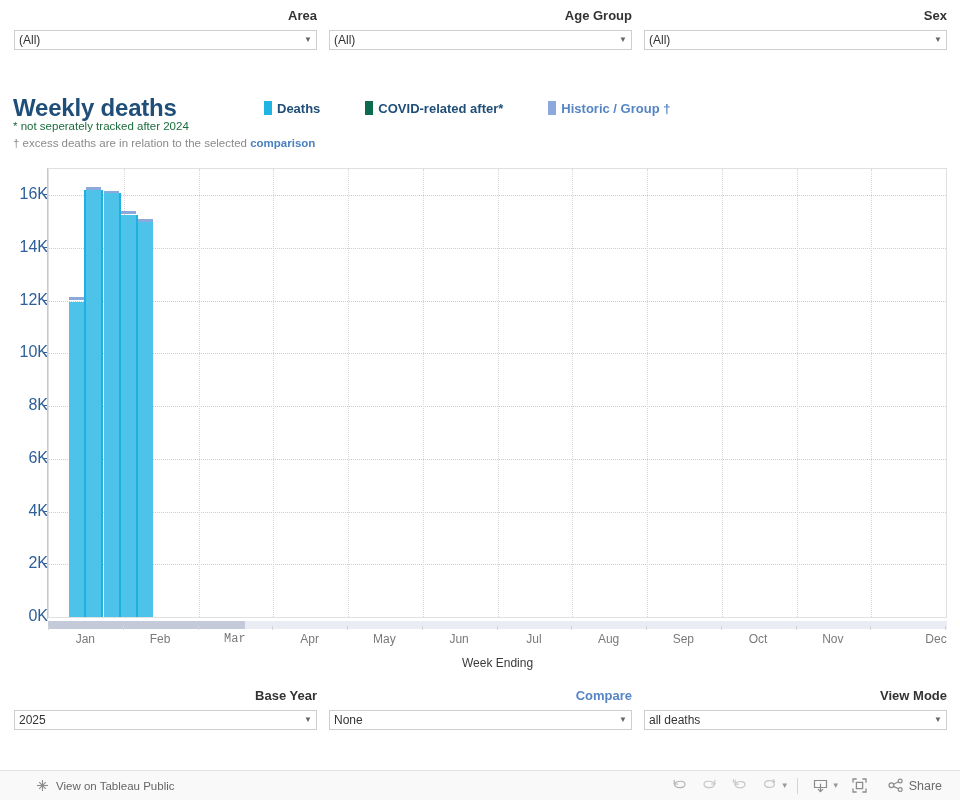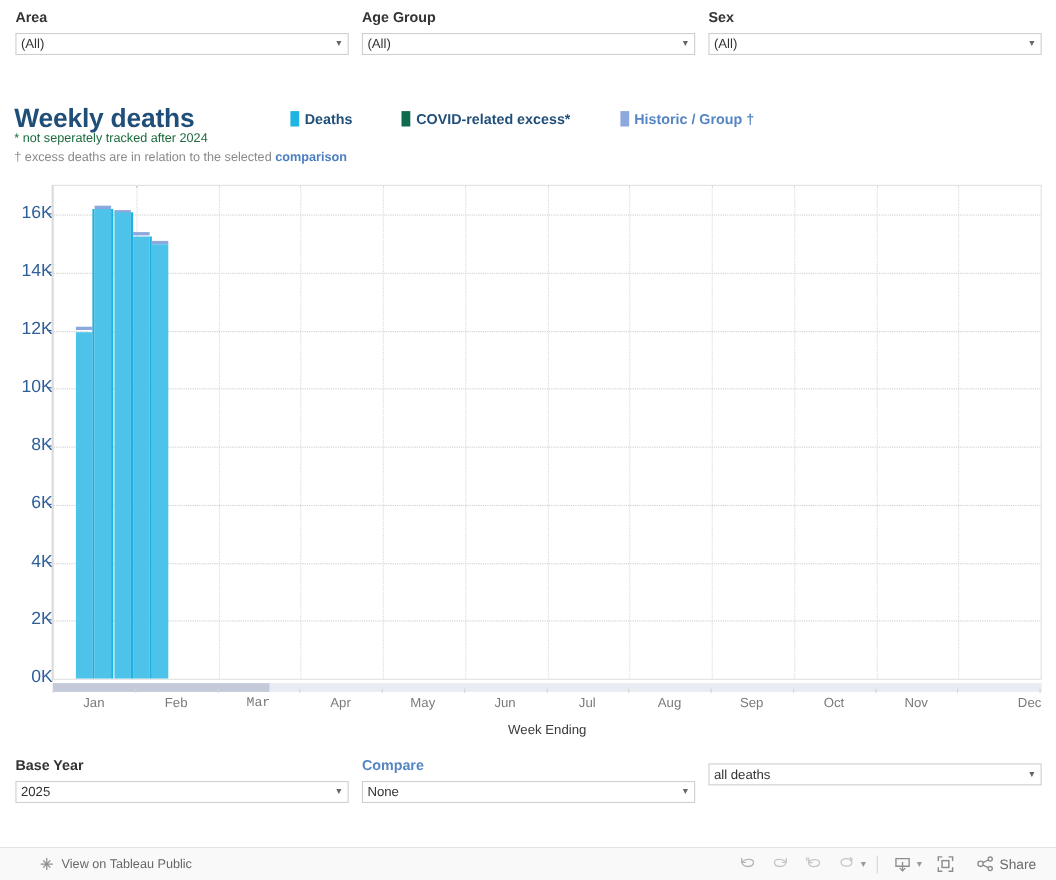--- a/index.html
+++ b/index.html
@@ -16,21 +16,21 @@
   .filter-row { position: absolute; left: 0; width: 960px; height: 56px; }
   .filter-row.top { top: 8px; }
   .filter-row.bottom { top: 688px; }
 
   .filter-cell { position: absolute; top: 0; }
   .filter-cell.c1 { left: 14px;  width: 303px; }
   .filter-cell.c2 { left: 329px; width: 303px; }
   .filter-cell.c3 { left: 644px; width: 303px; }
 
   .filter-label {
-    text-align: left;
+    text-align: right;
     font-size: 13px;
     font-weight: bold;
     color: #333333;
     line-height: 15px;
     height: 16px;
     white-space: nowrap;
     overflow: hidden;
   }
   .filter-label.link { color: #5585c4; }
 
@@ -233,21 +233,21 @@
 
   <div id="titleblock">
     <div class="viz-title">Weekly deaths</div>
     <div class="legend" id="legend-host">
         <div class="legend-item">
           <span class="legend-swatch" style="background: rgb(30, 180, 228);"></span>
           <span class="legend-text" style="color: rgb(31, 78, 121);">Deaths</span>
         </div>
         <div class="legend-item">
           <span class="legend-swatch" style="background: rgb(13, 107, 79);"></span>
-          <span class="legend-text" style="color: rgb(31, 78, 121);">COVID-related excess*</span>
+          <span class="legend-text" style="color: rgb(31, 78, 121);">COVID-related after*</span>
         </div>
         <div class="legend-item">
           <span class="legend-swatch" style="background: rgb(141, 168, 221);"></span>
           <span class="legend-text" style="color: rgb(85, 133, 196);">Historic / Group †</span>
         </div>
       </div>
     <div class="note1">* not seperately tracked after 2024</div>
     <div class="note2">
       <span>† excess deaths are in relation to the selected </span><span class="lnk">comparison</span>
     </div>
@@ -354,20 +354,21 @@
       </div>
     </div>
     <div class="filter-cell c2">
       <div class="filter-label link">Compare</div>
       <div class="dropdown">
         <span class="dd-value">None</span>
         <span class="dd-arrow">▼</span>
       </div>
     </div>
     <div class="filter-cell c3">
+      <div class="filter-label">View Mode</div>
       <div class="dropdown">
         <span class="dd-value">all deaths</span>
         <span class="dd-arrow">▼</span>
       </div>
     </div>
   </div>
 
   <div id="toolbar">
     <div class="tab-left">
       <span class="tlogo">

